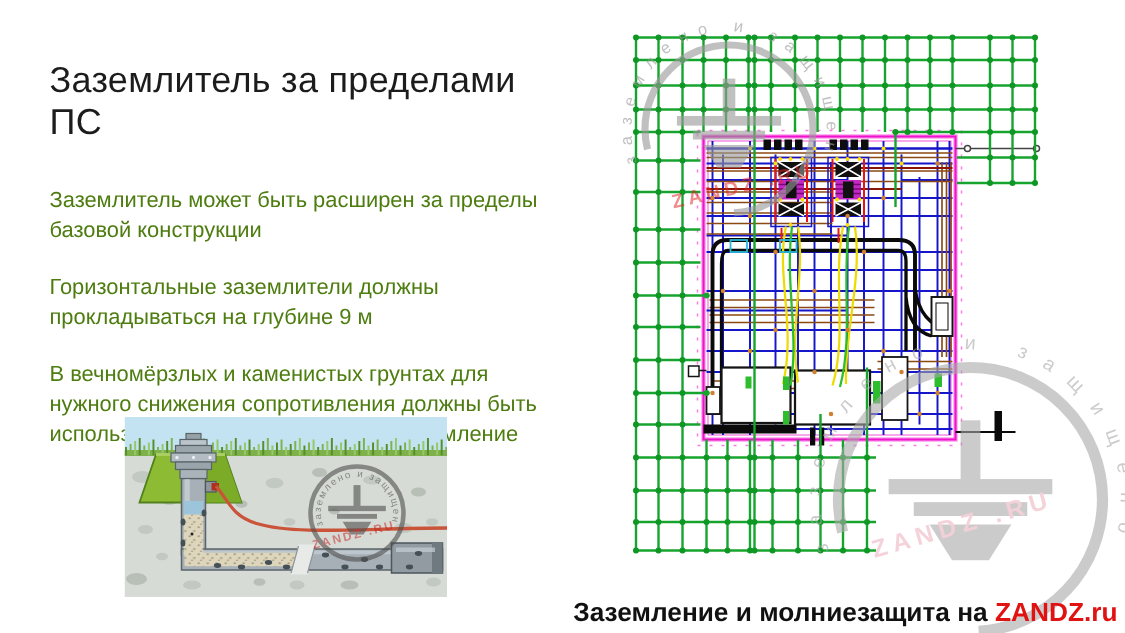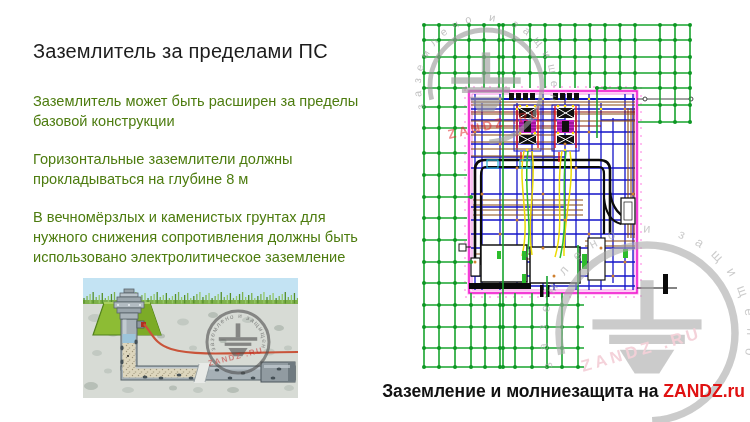--- a/index.html
+++ b/index.html
@@ -1,21 +1,21 @@
 <!DOCTYPE html>
 <html><head>
 <meta charset="utf-8">
 <style>
   html,body{margin:0;padding:0;background:#888;}
   .slide{position:relative;width:750px;height:422px;background:#ffffff;overflow:hidden;
          font-family:"Liberation Sans", sans-serif;color:#161616;}
   .text-col{position:absolute;left:33px;top:40px;width:340px;}
-  .text-col h1{font-size:20px;font-weight:400;margin:0 0 28px 0;color:#1c1c1c;letter-spacing:.2px;}
+  .text-col h1{font-size:24px;font-weight:400;margin:0 0 28px 0;color:#1c1c1c;letter-spacing:.2px;}
   .text-col p{font-size:14.6px;line-height:20px;margin:0 0 18px 0;color:#4d7c0f;}
-  .footer{position:absolute;top:381px;right:5px;font-size:17.5px;font-weight:bold;color:#111;white-space:nowrap;}
+  .footer{position:absolute;top:398px;right:5px;font-size:17.5px;font-weight:bold;color:#111;white-space:nowrap;}
   .footer .brand{color:#e01212;}
   svg{position:absolute;overflow:hidden;}
   #illu{left:83px;top:278px;}
   #plan{left:405px;top:8px;}
   
   .bl{stroke:#1515c9;stroke-width:1.3;fill:none}
   .bl2{stroke:#1515c9;stroke-width:1.8;fill:none}
   .br{stroke:#8a4a12;stroke-width:1.1;fill:none}
   .dr{stroke:#8b1505;stroke-width:1.2;fill:none}
   .bk{stroke:#0a0a0a;fill:none}
@@ -26,21 +26,21 @@
   svg text{font-family:"Liberation Sans", sans-serif;}
 </style>
 </head>
 <body>
 
 <div class="slide">
 
   <div class="text-col">
     <h1>Заземлитель за пределами ПС</h1>
     <p>Заземлитель может быть расширен за пределы базовой конструкции</p>
-    <p>Горизонтальные заземлители должны прокладываться на глубине 8 м</p>
+    <p>Горизонтальные заземлители должны прокладываться на глубине 9 м</p>
     <p>В вечномёрзлых и каменистых грунтах для нужного снижения сопротивления должны быть использовано электролитическое заземление</p>
   </div>
 
   <svg id="illu" width="215" height="120" viewBox="0 0 215 120">
     <defs>
       <pattern id="sand" width="6" height="6" patternUnits="userSpaceOnUse">
         <rect width="6" height="6" fill="#ddd6bd"></rect>
         <circle cx="1.5" cy="1.5" r="0.7" fill="#9c9478"></circle>
         <circle cx="4.5" cy="4" r="0.8" fill="#b0a88c"></circle>
         <circle cx="3" cy="5.5" r="0.5" fill="#8a8268"></circle>

